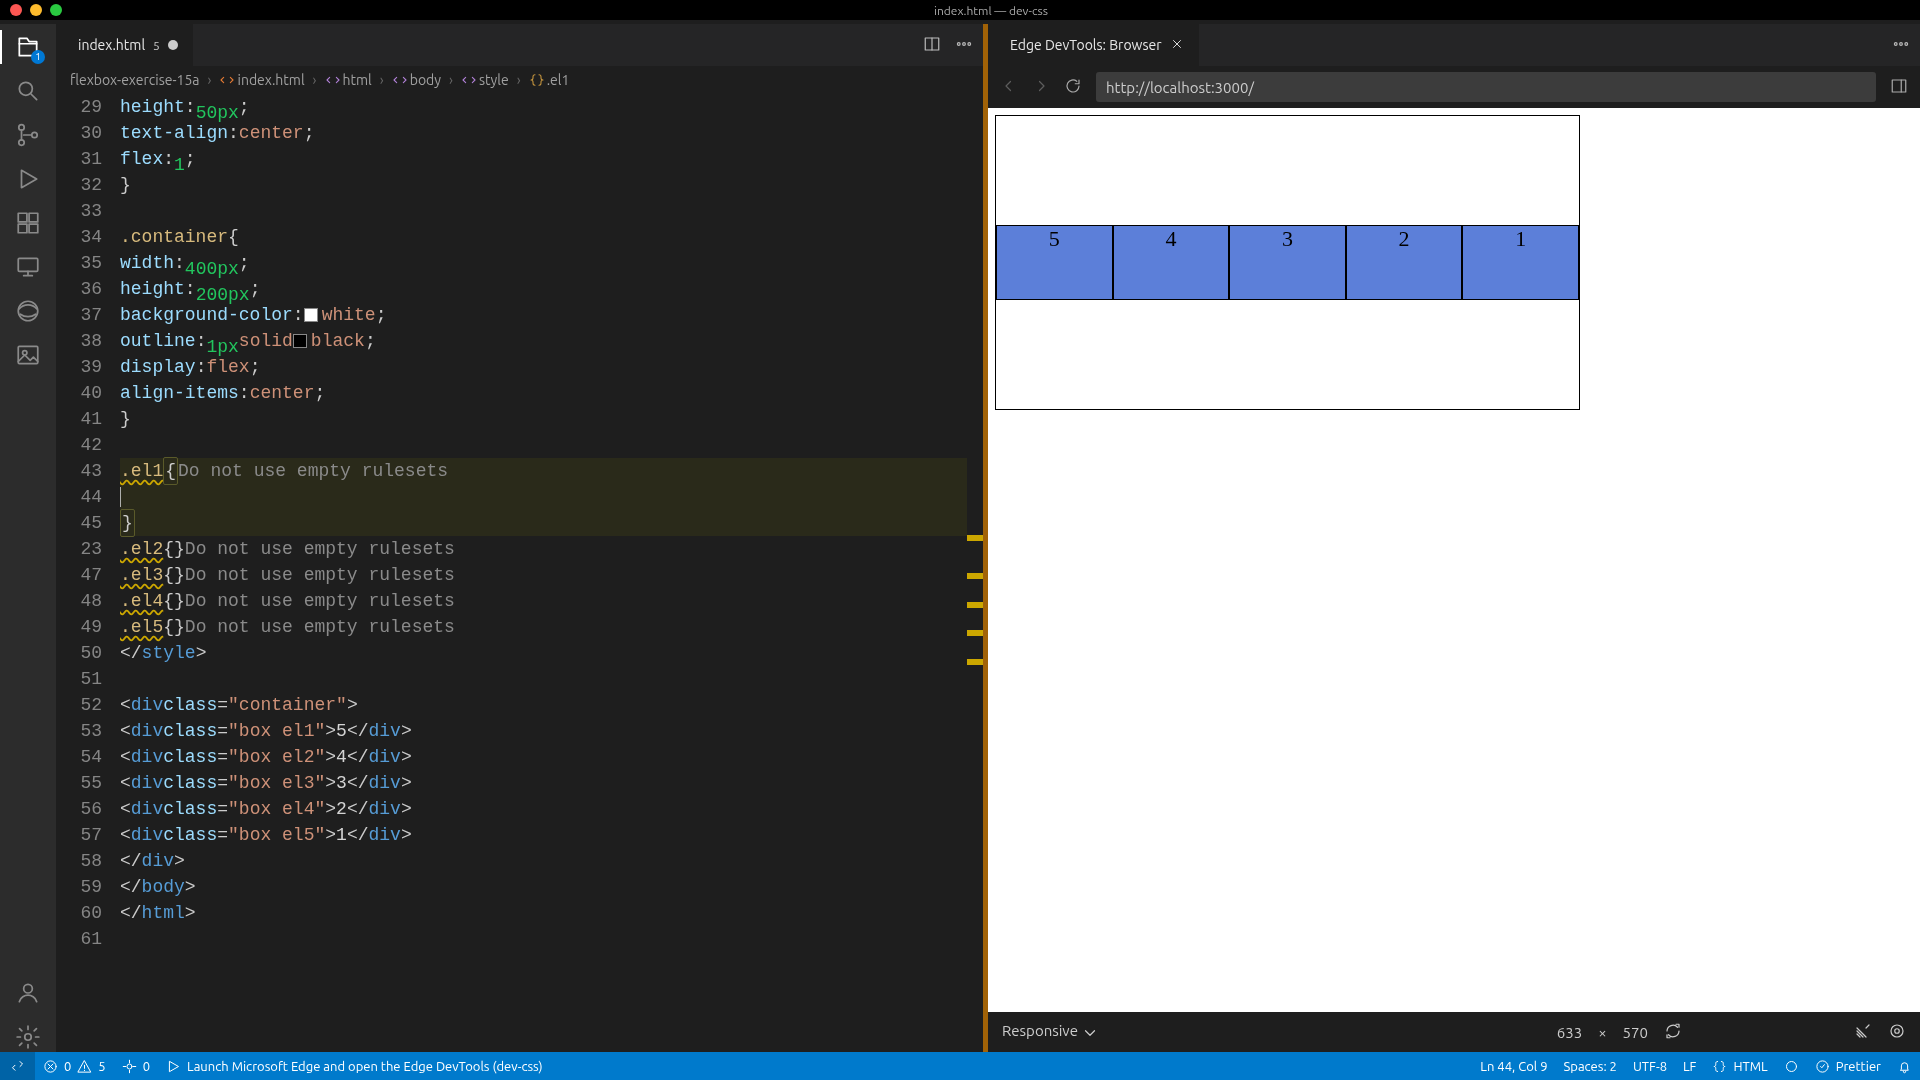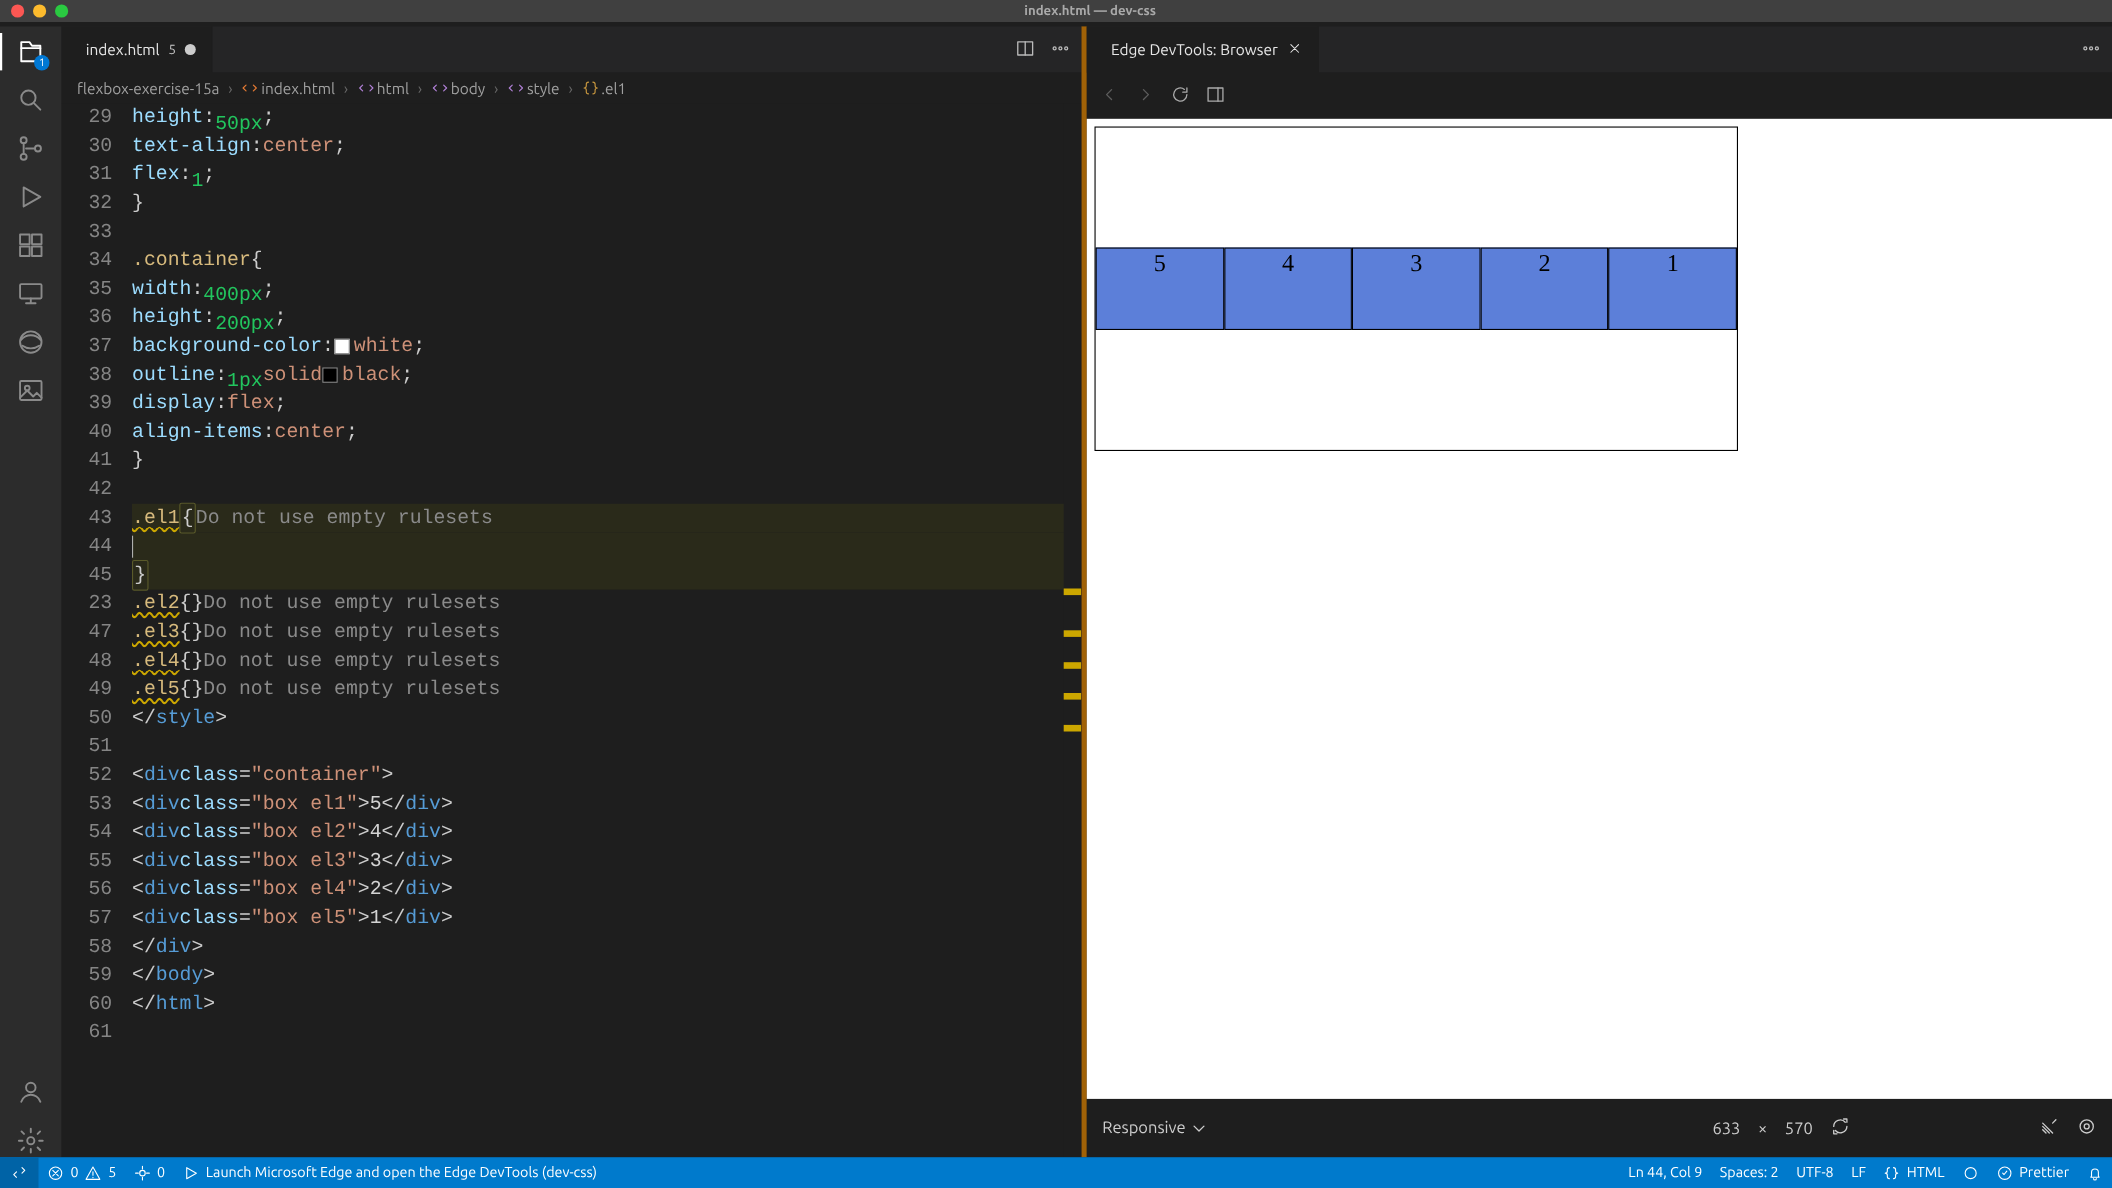--- a/index.html
+++ b/index.html
@@ -1,19 +1,19 @@
 <!DOCTYPE html>
 <html><head>
 <meta charset="utf-8">
 <style>
 * { margin: 0; padding: 0; box-sizing: border-box; }
 html, body { width: 1920px; height: 1080px; overflow: hidden; font-family: -apple-system, "Segoe UI", Ubuntu, sans-serif; font-size: 13px; background: #1e1e1e; color: #ccc; }
 
 
-.titlebar { position: absolute; left: 0; top: 0; right: 0; height: 20px; background: #404040; display: flex; align-items: center; font-weight: bold; }
+.titlebar { position: absolute; left: 0; top: 0; right: 0; height: 20px; background: #000000; display: flex; align-items: center; }
 .traffic { display: flex; gap: 8px; margin-left: 10px; }
 .traffic span { width: 12px; height: 12px; border-radius: 50%; display: inline-block; }
 .tr-r { background: #fc5753; } .tr-y { background: #fdbb2d; } .tr-g { background: #2aca41; }
 .titlebar-title { flex: 1; text-align: center; color: #aaa; font-size: 12px; }
 
 
 .workbench { position: absolute; top: 24px; left: 0; right: 0; bottom: 28px; display: flex; background: #1e1e1e; }
 .activitybar { width: 56px; background: #2c2c2c; display: flex; flex-direction: column; align-items: center; padding-top: 8px; gap: 14px; }
 .activitybar .ab-icon { width: 30px; height: 30px; color: #8a8a8a; display: flex; align-items: center; justify-content: center; position: relative; }
 .activitybar .ab-icon svg { width: 26px; height: 26px; }
@@ -64,21 +64,21 @@
 .mm-mark { position:absolute; right:0; width:16px; height:6px; background:#cca700; }
 
 
 .browser-toolbar { height:42px; display:flex; align-items:center; gap:14px; padding:0 12px; background:#1e1e1e; color:#aaa; }
 .browser-toolbar svg { width:18px; height:18px; }
 .urlbar { flex:1; height:30px; background:#3c3c3c; border-radius:3px; display:flex; align-items:center; padding:0 10px; color:#ccc; font-size:15px; }
 .preview { flex:1; background:#fff; position:relative; overflow:auto; }
 .preview-inner { padding:8px; }
 .pv-container { width:583px; height:293px; outline:1px solid #000; background:#fff; display:flex; align-items:center; }
 .pv-box { flex:1; height:75px; background:#5c7fd9; border:1px solid #000; text-align:center; font-family: "Times New Roman", serif; font-size:22px; color:#000; }
-.preview-status { height:53px; background:#1e1e1e; color:#ccc; display:flex; align-items:center; padding:0 14px; gap:16px; font-size:15px; }
+.preview-status { height:40px; background:#1e1e1e; color:#ccc; display:flex; align-items:center; padding:0 14px; gap:16px; font-size:15px; }
 .preview-status .psspace { flex:1; }
 .preview-status svg { width:18px; height:18px; }
 
 
 .statusbar { position:absolute; left:0; right:0; bottom:0; height:28px; background:#007acc; color:#fff; display:flex; align-items:center; font-size:13px; }
 .statusbar .sb-chunk { display:flex; align-items:center; gap:6px; padding:0 8px; height:100%; }
 .statusbar .sb-chunk.remote { background:#0063a6; padding:0 10px; }
 .statusbar .sbspace { flex:1; }
 .statusbar svg { width:15px; height:15px; }
 
@@ -305,20 +305,23 @@
       <div class="browser-toolbar">
         <span style="opacity:.45"><svg viewBox="0 0 24 24">
               <path d="M14 6l-6 6 6 6"></path>
             </svg></span>
         <span style="opacity:.45"><svg viewBox="0 0 24 24">
               <path d="M10 6l6 6-6 6"></path>
             </svg></span>
         <span><svg viewBox="0 0 24 24">
               <path d="M20 12a8 8 0 1 1-3-6.3M20 4v5h-5"></path>
             </svg></span>
+        <div class="urlbar">
+            <span>http://localhost:3000/</span>
+          </div>
         <span><svg viewBox="0 0 24 24">
               <rect x="3" y="4" width="18" height="16"></rect>
               <path d="M15 4v16"></path>
             </svg></span>
       </div>
       <div class="preview">
         <div class="preview-inner">
           <div class="pv-container">
             <div class="pv-box">5</div>
             <div class="pv-box">4</div>

